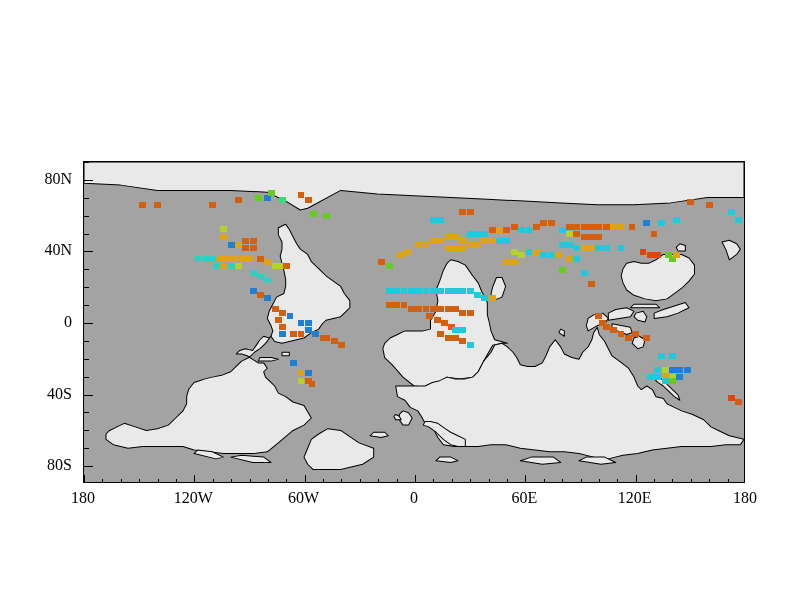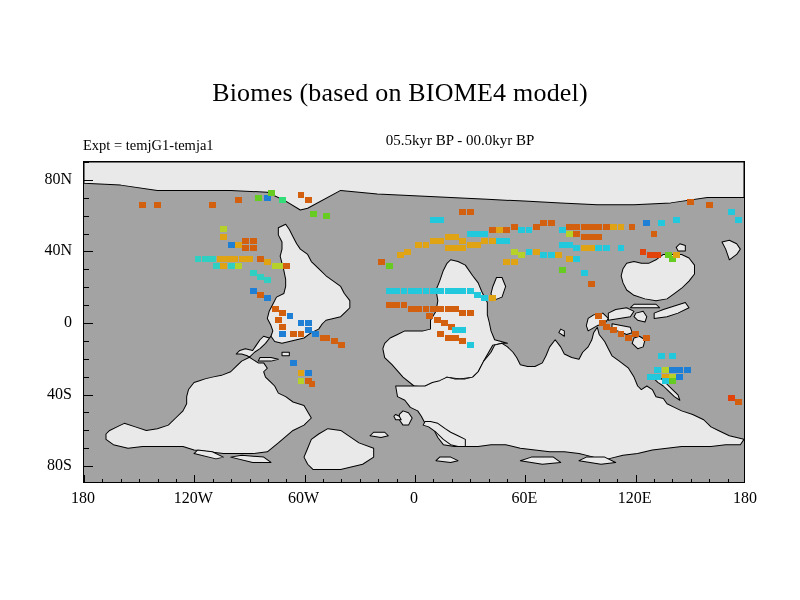--- a/index.html
+++ b/index.html
@@ -51,23 +51,20 @@
   .ylab{
     position:absolute;left:0;width:72px;text-align:right;font-size:16px;color:#000;
     transform:translateY(-50%);white-space:nowrap;
   }
 </style>
 </head>
 <body>
 
 <div id="root">
 
-  <div class="title">Biomes (based on BIOME4 model)</div>
-  <div class="period">05.5kyr BP - 00.0kyr BP</div>
-  <div class="expt">Expt = temjG1-temja1</div>
 
   <div class="plot">
     <div class="mapstage">
 
       <svg class="mapsvg" viewBox="-180 -90 360 180" preserveAspectRatio="none">
         <g fill="#e9e9e9" stroke="#000000" stroke-width="0.55" stroke-linejoin="round">
 
           <path d="M-180,-90 L180,-90 L180,-70 L160,-70 L140,-67 L120,-66 L100,-66 L80,-67
                    L60,-68 L40,-69 L20,-70 L0,-71 L-20,-72 L-40,-74 L-58,-64 L-62,-63
                    L-70,-68 L-80,-73 L-100,-74 L-120,-74 L-140,-74 L-160,-77 L-180,-78 Z"></path>

